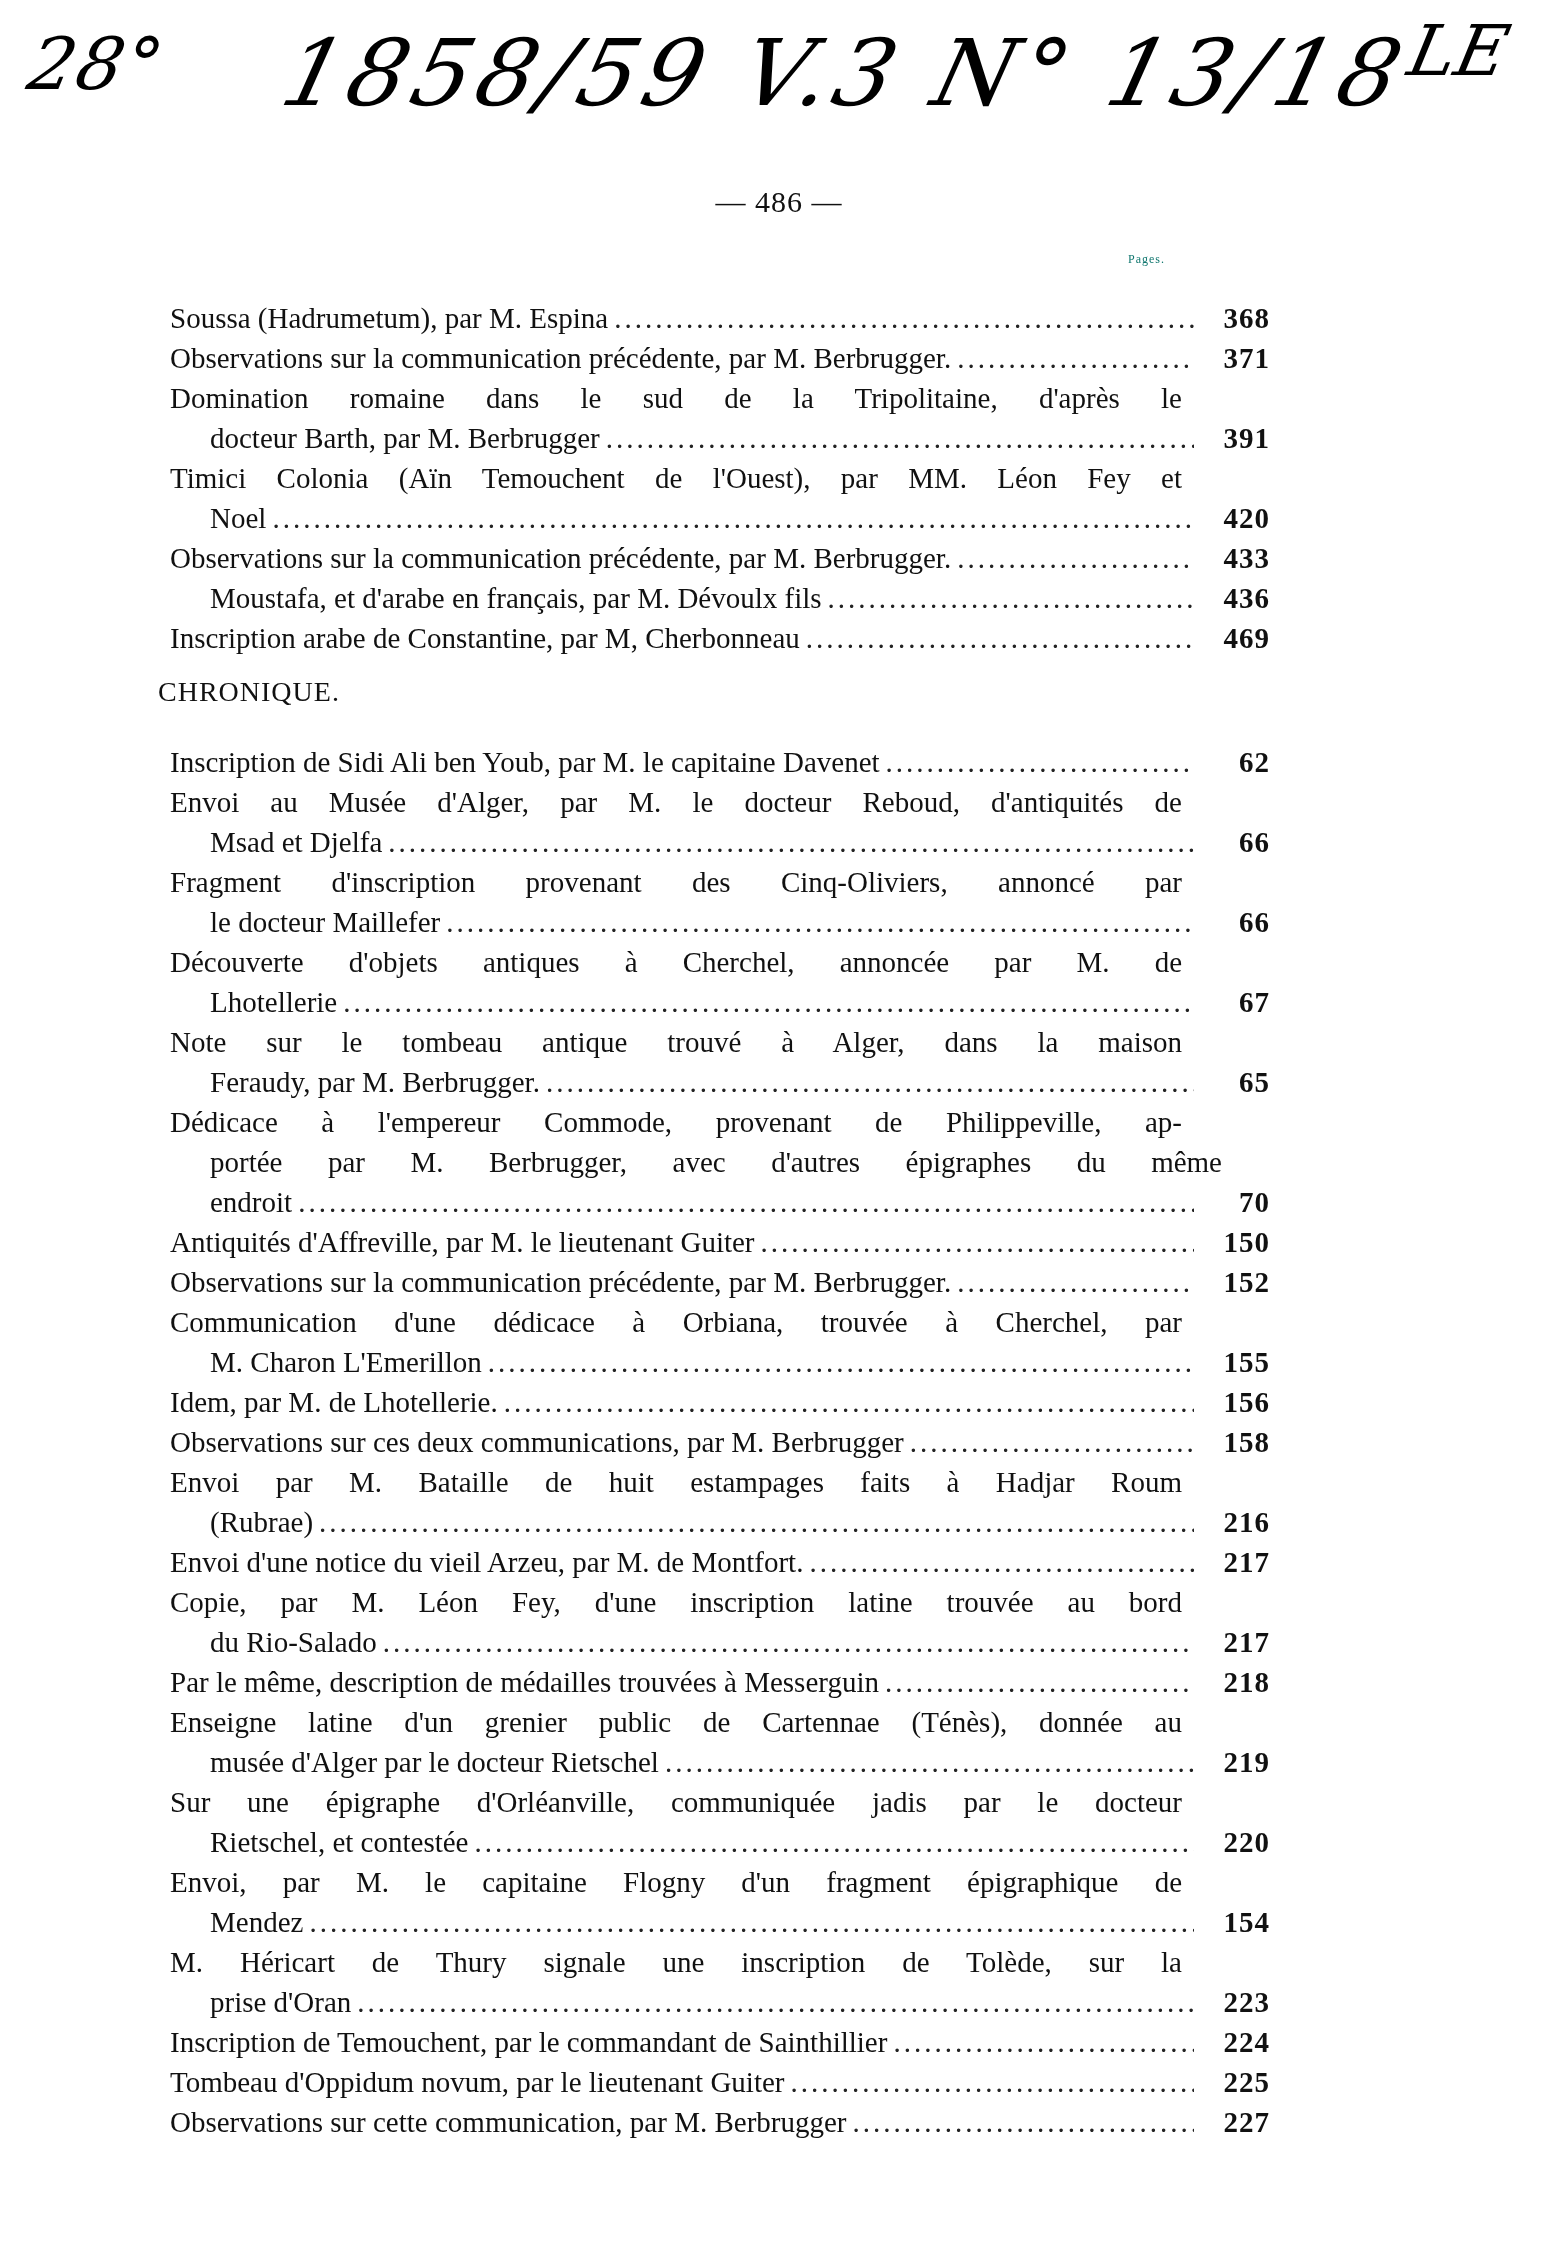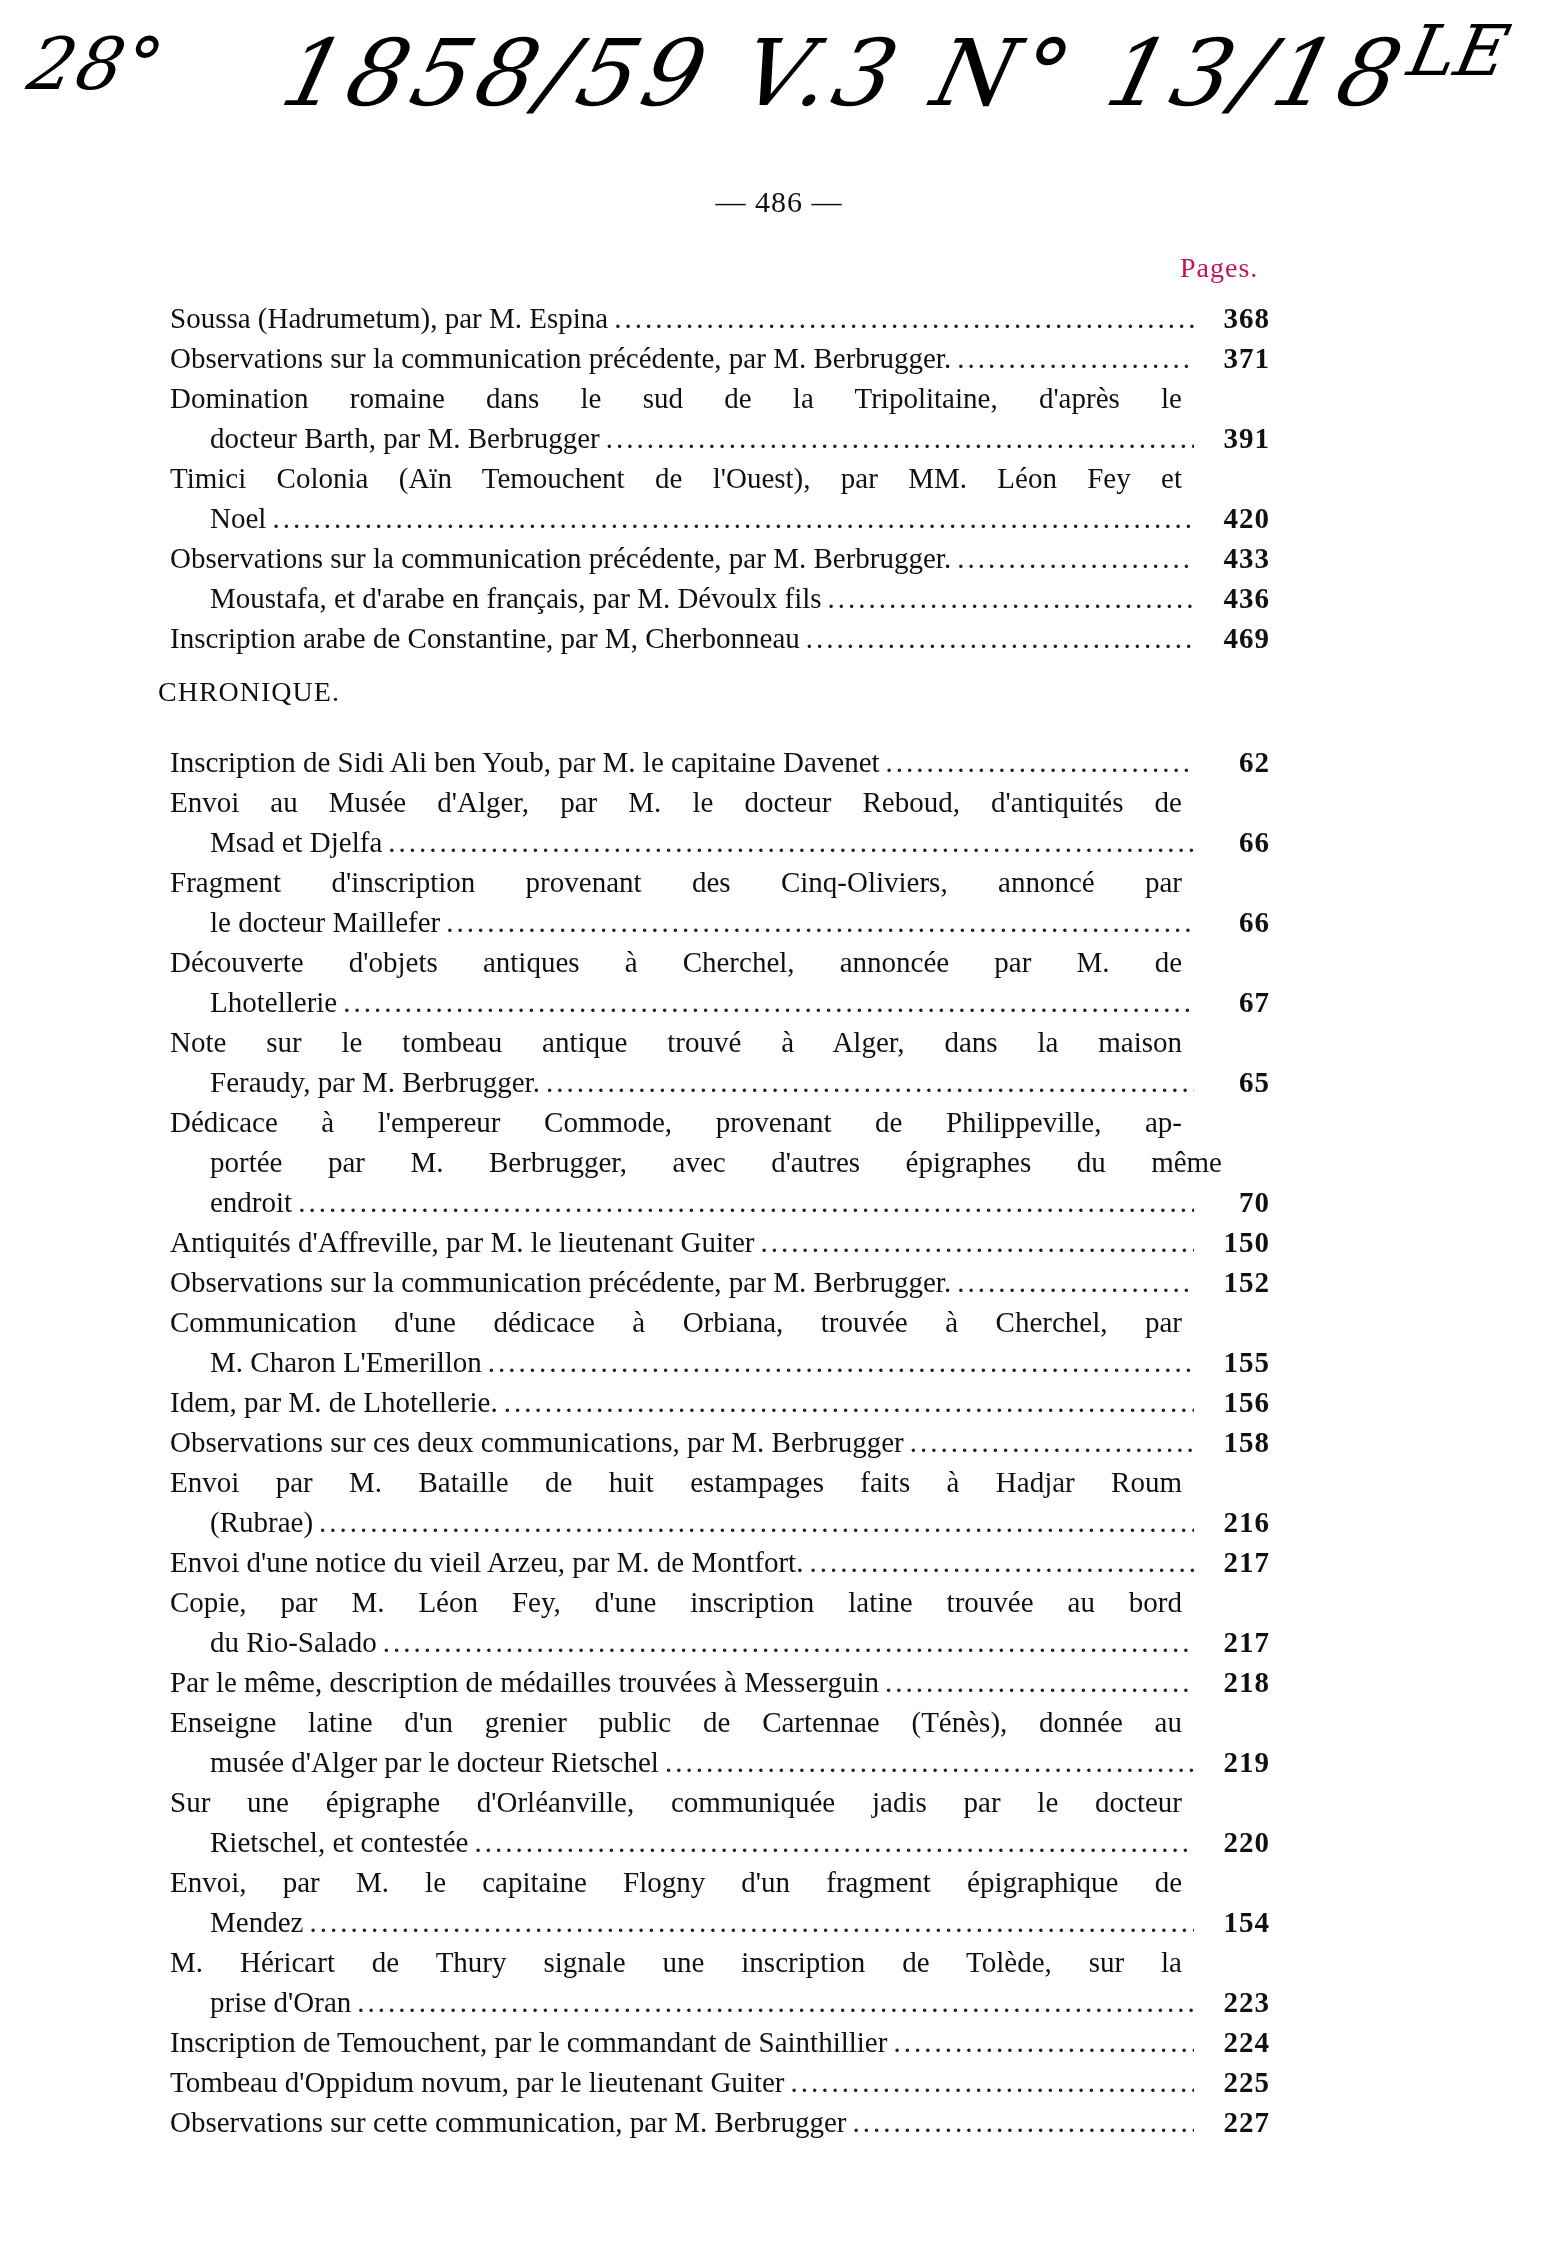--- a/index.html
+++ b/index.html
@@ -3,22 +3,22 @@
 <meta charset="utf-8">
 <style>
   html, body { margin: 0; padding: 0; background: #ffffff; }
   body { width: 1542px; height: 2265px; position: relative; overflow: hidden; color: #111; }
   .hand { position: absolute; font-family: "DejaVu Serif", serif; font-style: italic; color: #000; font-weight: 400; }
   .hand.left { left: 30px; top: 22px; font-size: 72px; transform: skewX(-12deg); letter-spacing: 2px; }
   .hand.mid { left: 285px; top: 20px; font-size: 92px; transform: skewX(-14deg); letter-spacing: 6px; }
   .hand.right { left: 1410px; top: 10px; font-size: 70px; transform: skewX(-12deg); }
   .pagenum { position: absolute; left: 8px; width: 1542px; top: 185px; text-align: center;
     font-family: "Liberation Serif", serif; font-size: 30px; letter-spacing: 1px; }
-  .pages-label { position: absolute; left: 1180px; top: 252px; font-family: "Liberation Serif", serif;
-    font-size: 28px; color: #be185d; letter-spacing: 1px; }
+  .pages-label { position: absolute; left: 1128px; top: 252px; font-family: "Liberation Serif", serif;
+    font-size: 12px; color: #0f766e; letter-spacing: 1px; }
   .toc { position: absolute; left: 170px; top: 298px; width: 1100px;
     font-family: "Liberation Serif", serif; font-size: 29px; line-height: 40px; }
   .entry { position: relative; }
   .line { display: flex; align-items: baseline; white-space: nowrap; }
   .line .text { flex: 0 0 auto; text-align: center; }
   .line.cont { padding-left: 40px; }
   .line .dots { flex: 1 1 auto; overflow: hidden; color: #222; margin: 0 6px; letter-spacing: 3px; }
   .line .dots::before { content: "...................................................................................................................................................."; }
   .line .pg { flex: 0 0 70px; text-align: right; font-weight: 700; letter-spacing: 1px; }
   .line.full .text { width: 1012px; text-align: justify; text-align-last: justify; }

